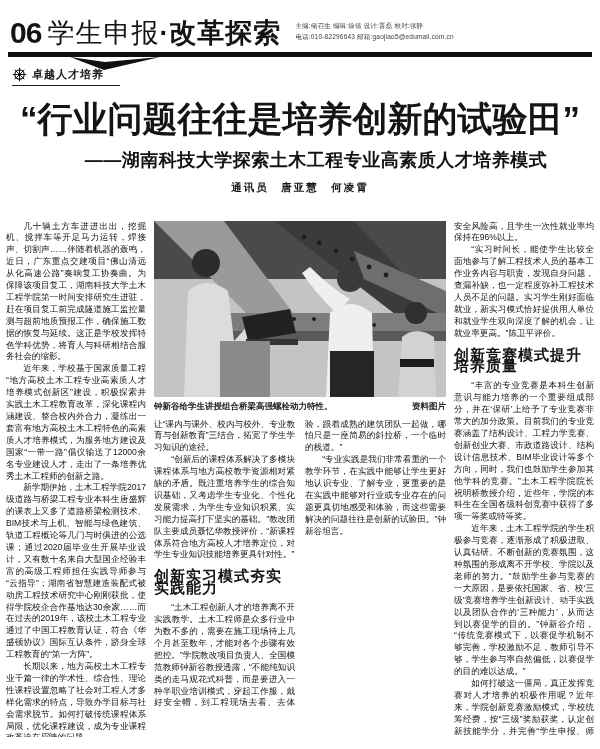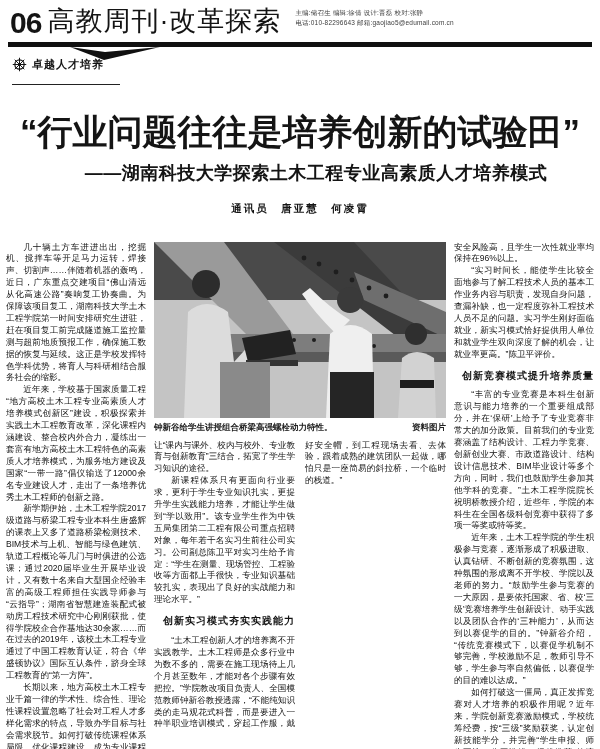--- a/index.html
+++ b/index.html
@@ -3,61 +3,61 @@
 <meta charset="utf-8">
 <style>
   * { margin:0; padding:0; box-sizing:border-box; }
   html,body { width:600px; }
   body {
     width:600px; height:749px; background:#ffffff; color:#141414;
     font-family:"Liberation Sans","DejaVu Sans",sans-serif;
     overflow:hidden; position:relative;
   }
   
-  .masthead { display:flex; align-items:flex-start; padding:8px 10px 2px 10px; }
+  .masthead { display:flex; align-items:center; padding:18px 10px 2px 10px; }
   .page-no { font-size:30px; font-weight:bold; letter-spacing:-1px; line-height:1; }
   .section-name { font-size:27px; font-weight:500; line-height:1; margin-left:6px; letter-spacing:1px; }
-  .section-sub { font-size:27px; font-weight:400; line-height:1; letter-spacing:1px; }
+  .section-sub { font-size:27px; font-weight:700; line-height:1; letter-spacing:1px; }
   .credits { margin-left:14px; padding-bottom:3px; }
   .credits div { font-size:6.5px; color:#3c3c3c; line-height:1.55; letter-spacing:.2px; }
   .rule-wrap { position:relative; margin:2px 8px 0 8px; }
   .rule { height:5px; background:#101010; }
   .rule-tail { position:absolute; left:62px; top:5px; width:90px; height:15px; }
   
   .badge-row { display:flex; align-items:center; gap:5px; margin:10px 0 0 12px;
-               padding-bottom:12px; border-bottom:1px solid #222; width:108px; }
+               padding-bottom:3px; border-bottom:1px solid #222; width:108px; }
   .badge-icon { width:15px; height:15px; flex:0 0 auto; }
   .badge-label { font-size:11px; font-weight:bold; letter-spacing:1px; white-space:nowrap; }
   
   .headline { text-align:center; font-size:35px; font-weight:900; letter-spacing:0px;
-              margin-top:28px; line-height:1.1; }
+              margin-top:14px; line-height:1.1; }
   .subtitle { text-align:center; font-size:18px; font-weight:600; margin-top:9px; letter-spacing:.5px;margin-left:32px; }
-  .byline { text-align:center; font-size:10.5px; font-weight:bold; margin-top:17px; letter-spacing:2px; }
+  .byline { text-align:center; font-size:10.5px; font-weight:bold; margin-top:9px; letter-spacing:2px; }
   
   .article-body { display:flex; gap:8px; padding:16px 6px; margin-top:10px; height:532px; overflow:hidden; }
   .coltext { font-size:8.6px; line-height:11.9px; text-align:justify; }
   .col-narrow { width:140px; flex:0 0 auto; }
   .col-mid { width:292px; flex:0 0 auto; display:flex; flex-direction:column; }
   .para { text-indent:2em; }
   .para.cont { text-indent:0; }
-  .subhead { font-size:10px; font-weight:bold; text-align:right; margin:9px 0 8px 0; letter-spacing:1px; }
+  .subhead { font-size:15px; font-weight:bold; text-align:left; margin:9px 0 8px 0; letter-spacing:1px; }
   
   .photo-frame { width:292px; height:176px; background:#c9c9c9; overflow:hidden; flex:0 0 auto; }
   .photo-frame svg { display:block; }
   .caption-row { display:flex; justify-content:space-between; align-items:center;
                  margin:4px 0 6px 0; font-size:8.5px; font-weight:bold; color:#222; }
   .caption-credit { font-weight:bold; }
   .mid-text { column-count:2; column-gap:10px; column-fill:auto; height:334px; overflow:hidden; }
 </style>
 </head>
 <body>
 
 <div class="masthead">
   <div class="page-no">06</div>
-  <div class="section-name">高教周刊</div>
+  <div class="section-name">学生申报</div>
   <div class="section-sub">·改革探索</div>
   <div class="credits">
     <div>主编:储召生  编辑:徐倩  设计:晋磊  校对:张静</div>
     <div>电话:010-82296643  邮箱:gaojiao5@edumail.com.cn</div>
   </div>
 </div>
 <div class="rule-wrap">
   <div class="rule"></div>
   <svg class="rule-tail" viewBox="0 0 90 15">
     <polygon points="0,0 34,13 90,0 35,5" fill="#101010"></polygon>
@@ -131,23 +131,24 @@
         <path d="M244 176 L248 116 Q262 104 280 116 L282 176 Z" fill="#d2d2d2"></path>
         <rect x="246" y="138" width="34" height="8" fill="#1d1d1d"></rect>
       </svg>
     </div>
     <div class="caption-row">
       <span>钟新谷给学生讲授组合桥梁高强螺栓动力特性。</span>
       <span class="caption-credit">资料图片</span>
     </div>
     <div class="coltext mid-text">
         <p class="para cont">让“课内与课外、校内与校外、专业教育与创新教育”三结合，拓宽了学生学习知识的途径。</p>
-        <p class="para">新课程体系只有更面向行业要求，更利于学生专业知识扎实，更提升学生实践能力培养，才能让学生做到“学以致用”。该专业学生作为中铁五局集团第二工程有限公司重点招聘对象，每年若干名实习生前往公司实习。公司副总陈卫平对实习生给予肯定：“学生在测量、现场管控、工程验收等方面都上手很快，专业知识基础较扎实，表现出了良好的实战能力和理论水平。”</p>
+        <p class="para">“创新后的课程体系解决了多模块课程体系与地方高校教学资源相对紧缺的矛盾。既注重培养学生的综合知识基础，又考虑学生专业化、个性化发展需求，为学生专业知识积累、实习能力提高打下坚实的基础。”教改团队主要成员聂忆华教授评价，“新课程体系符合地方高校人才培养定位，对学生专业知识技能培养更具针对性。”</p>
         <h3 class="subhead">创新实习模式夯实实践能力</h3>
         <p class="para">“土木工程创新人才的培养离不开实践教学。土木工程师是众多行业中为数不多的，需要在施工现场待上几个月甚至数年，才能对各个步骤有效把控。”学院教改项目负责人、全国模范教师钟新谷教授透露，“不能纯知识类的走马观花式科普，而是要进入一种半职业培训模式，穿起工作服，戴好安全帽，到工程现场去看、去体验，跟着成熟的建筑团队一起做，哪怕只是一座简易的斜拉桥，一个临时的栈道。”</p>
+        <p class="para">“专业实践是我们非常看重的一个教学环节，在实践中能够让学生更好地认识专业、了解专业，更重要的是在实践中能够对行业或专业存在的问题更真切地感受和体验，而这些需要解决的问题往往是创新的试验田。”钟新谷坦言。</p>
       </div>
   </div>
 
   <div class="coltext col-narrow">
       <p class="para cont">安全风险高，且学生一次性就业率均保持在96%以上。</p>
       <p class="para">“实习时间长，能使学生比较全面地参与了解工程技术人员的基本工作业务内容与职责，发现自身问题，查漏补缺，也一定程度弥补工程技术人员不足的问题。实习学生刚好面临就业，新实习模式恰好提供用人单位和就业学生双向深度了解的机会，让就业率更高。”陈卫平评价。</p>
       <h3 class="subhead">创新竞赛模式提升培养质量</h3>
       <p class="para">“丰富的专业竞赛是本科生创新意识与能力培养的一个重要组成部分，并在‘保研’上给予了专业竞赛非常大的加分政策。目前我们的专业竞赛涵盖了结构设计、工程力学竞赛、创新创业大赛、市政道路设计、结构设计信息技术、BIM毕业设计等多个方向，同时，我们也鼓励学生参加其他学科的竞赛。”土木工程学院院长祝明桥教授介绍，近些年，学院的本科生在全国各级科创竞赛中获得了多项一等奖或特等奖。</p>
       <p class="para">近年来，土木工程学院的学生积极参与竞赛，逐渐形成了积极进取、认真钻研、不断创新的竞赛氛围，这种氛围的形成离不开学校、学院以及老师的努力。“鼓励学生参与竞赛的一大原因，是要依托国家、省、校‘三级’竞赛培养学生创新设计、动手实践以及团队合作的‘三种能力’，从而达到以赛促学的目的。”钟新谷介绍，“传统竞赛模式下，以赛促学机制不够完善，学校激励不足，教师引导不够，学生参与率自然偏低，以赛促学的目的难以达成。”</p>
       <p class="para">如何打破这一僵局，真正发挥竞赛对人才培养的积极作用呢？近年来，学院创新竞赛激励模式，学校统筹经费，按“三级”奖励获奖，认定创新技能学分，并完善“学生申报、师生互选、公开选拔、择优推荐”的流程，形成学校足额投入、教师全面主导、学生全员参与的良好局面。2014年至今，学生获得省级及以上奖励168件，踊跃参与竞赛俨然成为土木学子的“必修课”。</p>

